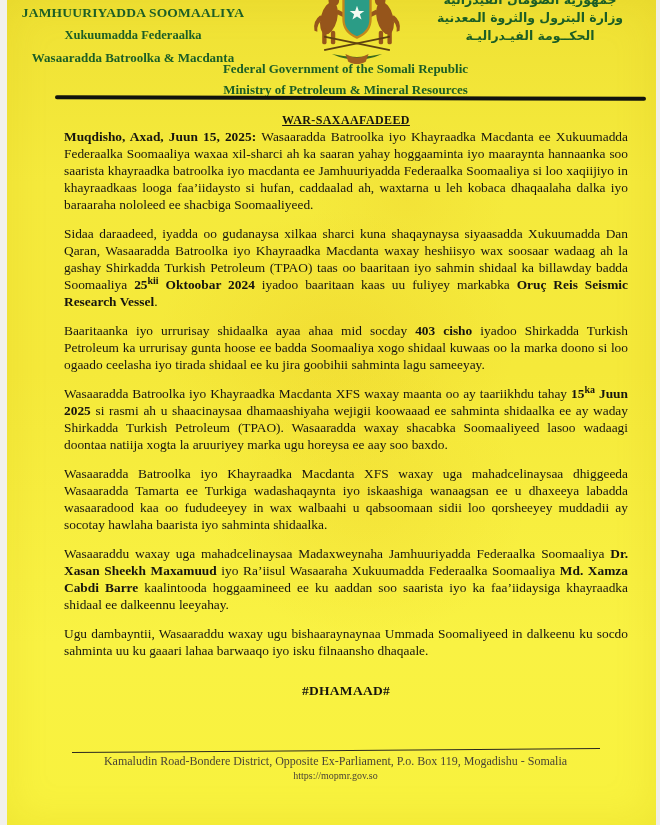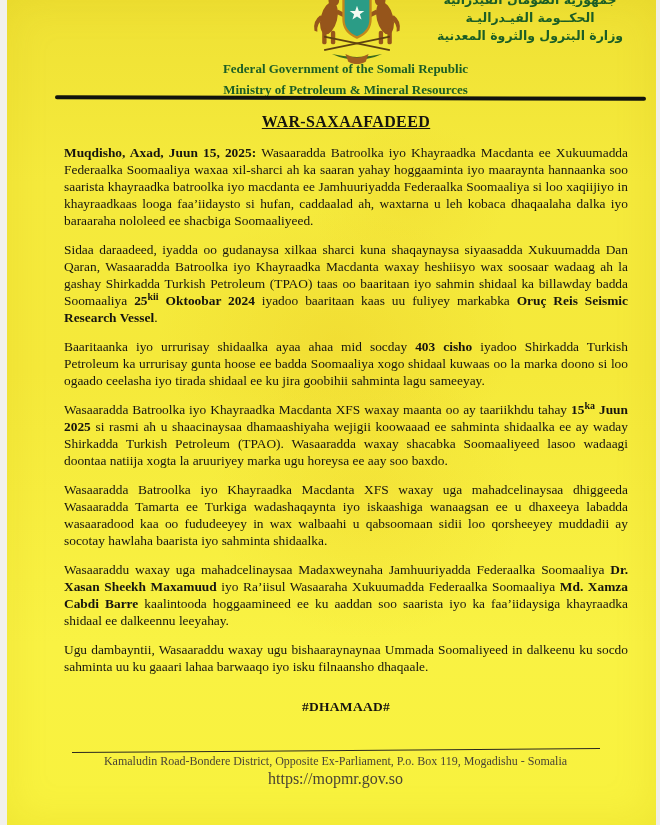--- a/index.html
+++ b/index.html
@@ -32,40 +32,45 @@
 
   .hdr-center{position:absolute;left:0;right:0;top:61px;text-align:center;color:var(--green);
     font-weight:bold;transform:translateX(14px);}
   .hdr-center .c1{font-size:13px;}
   .hdr-center .c2{font-size:13px;margin-top:5px;}
 
   .top-rule{position:absolute;left:48px;right:10px;top:96px;height:4px;background:var(--rule);
     border-radius:2px;transform:rotate(.15deg);}
 
   .content{position:absolute;left:57px;right:28px;top:113px;color:var(--ink);}
-  .doc-title{text-align:center;font-size:16px;font-weight:bold;text-decoration:underline;
-    letter-spacing:.4px;margin-bottom:13px;}
+  .doc-title{text-align:center;font-size:12px;font-weight:bold;text-decoration:underline;
+    letter-spacing:.4px;}
   .para{font-size:13.4px;line-height:17px;text-align:justify;margin-bottom:12px;}
   .para .b{font-weight:bold;font-family:Liberation Serif, serif;}
   .para sup{font-size:10px;font-weight:bold;line-height:0;}
   .end-mark{text-align:center;font-weight:bold;font-size:13.5px;margin-top:24px;letter-spacing:.3px;}
 
   .footer{position:absolute;left:8px;right:0;top:750px;text-align:center;color:var(--foot);}
   .footer-rule{width:528px;margin:0 auto;border:0;border-top:1.6px solid #2a2820;transform:rotate(-.45deg);}
   .footer-line{font-size:12px;margin-top:3px;}
-  .footer-line2{font-size:16px;margin-top:1px;text-align:center;}
+  .footer-line2{font-size:10px;margin-top:1px;text-align:center;}
 </style>
 </head>
 <body>
 
 <div class="paper">
   <div class="wm wm1"></div>
   <div class="wm wm2"></div>
   <div class="wm wm3"></div>
 
+  <div class="hdr-left">
+    <div class="l1">JAMHUURIYADDA SOOMAALIYA</div>
+    <div class="l2">Xukuumadda Federaalka</div>
+    <div class="l3">Wasaaradda Batroolka &amp; Macdanta</div>
+  </div>
 
   <svg class="emblem" viewBox="0 0 120 80" aria-hidden="true">
 
     <rect x="46" y="6" width="28" height="6" rx="1" fill="#c3871c"></rect>
     <circle cx="50" cy="6" r="2.2" fill="#c3871c"></circle>
     <circle cx="60" cy="5" r="2.2" fill="#c3871c"></circle>
     <circle cx="70" cy="6" r="2.2" fill="#c3871c"></circle>
 
     <g fill="#96551b">
       <ellipse cx="31" cy="33" rx="8.5" ry="17" transform="rotate(14 31 33)"></ellipse>
@@ -95,22 +100,22 @@
       <line x1="26" y1="52" x2="94" y2="66"></line>
     </g>
 
     <path d="M34 70 q26 12 52 0 q-26 6 -52 0 z" fill="#3c6b1e"></path>
 
     <path d="M48 70 q12 7 24 0 l-3 8 q-9 5 -18 0 z" fill="#a2601f"></path>
   </svg>
 
   <div class="hdr-arabic">
     <div>جمهورية الصومال الفيدرالية</div>
+    <div>وزارة البترول والثروة المعدنية</div>
     <div>الحكــومة الفيـدراليـة</div>
-    <div>وزارة البترول والثروة المعدنية</div>
   </div>
 
   <div class="hdr-center">
     <div class="c1">Federal Government of the Somali Republic</div>
     <div class="c2">Ministry of Petroleum &amp; Mineral Resources</div>
   </div>
 
   <div class="top-rule"></div>
 
   <div class="content">

